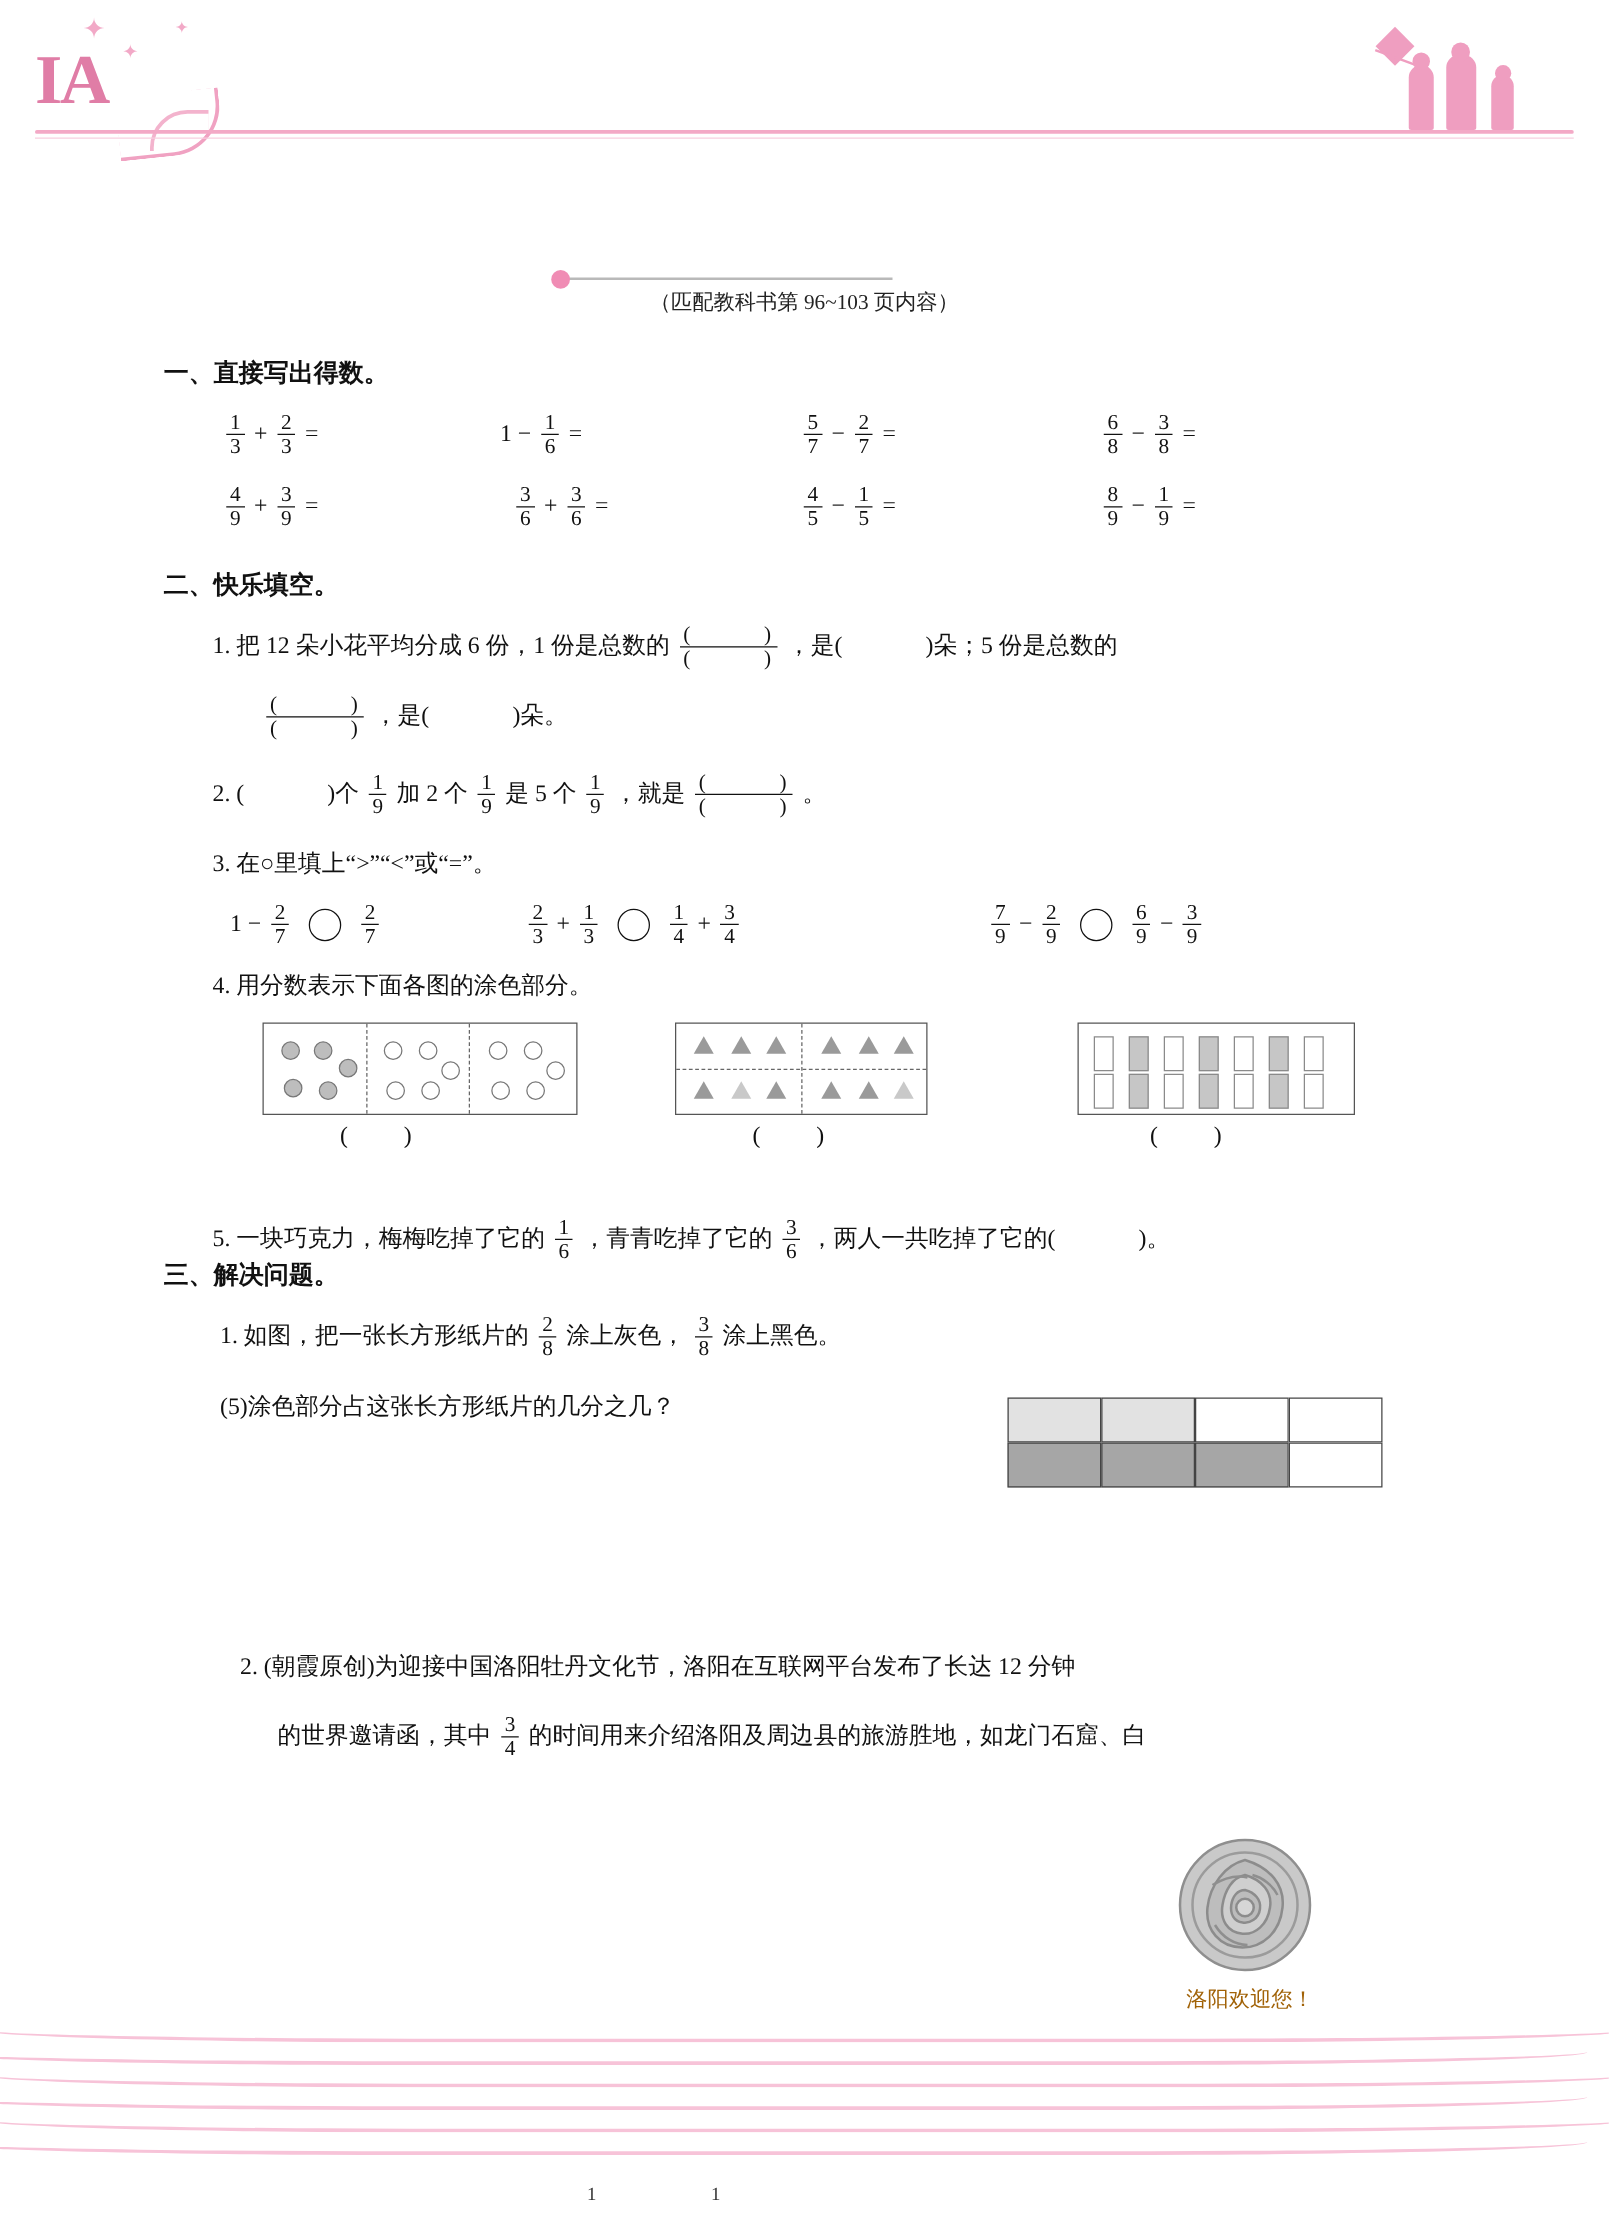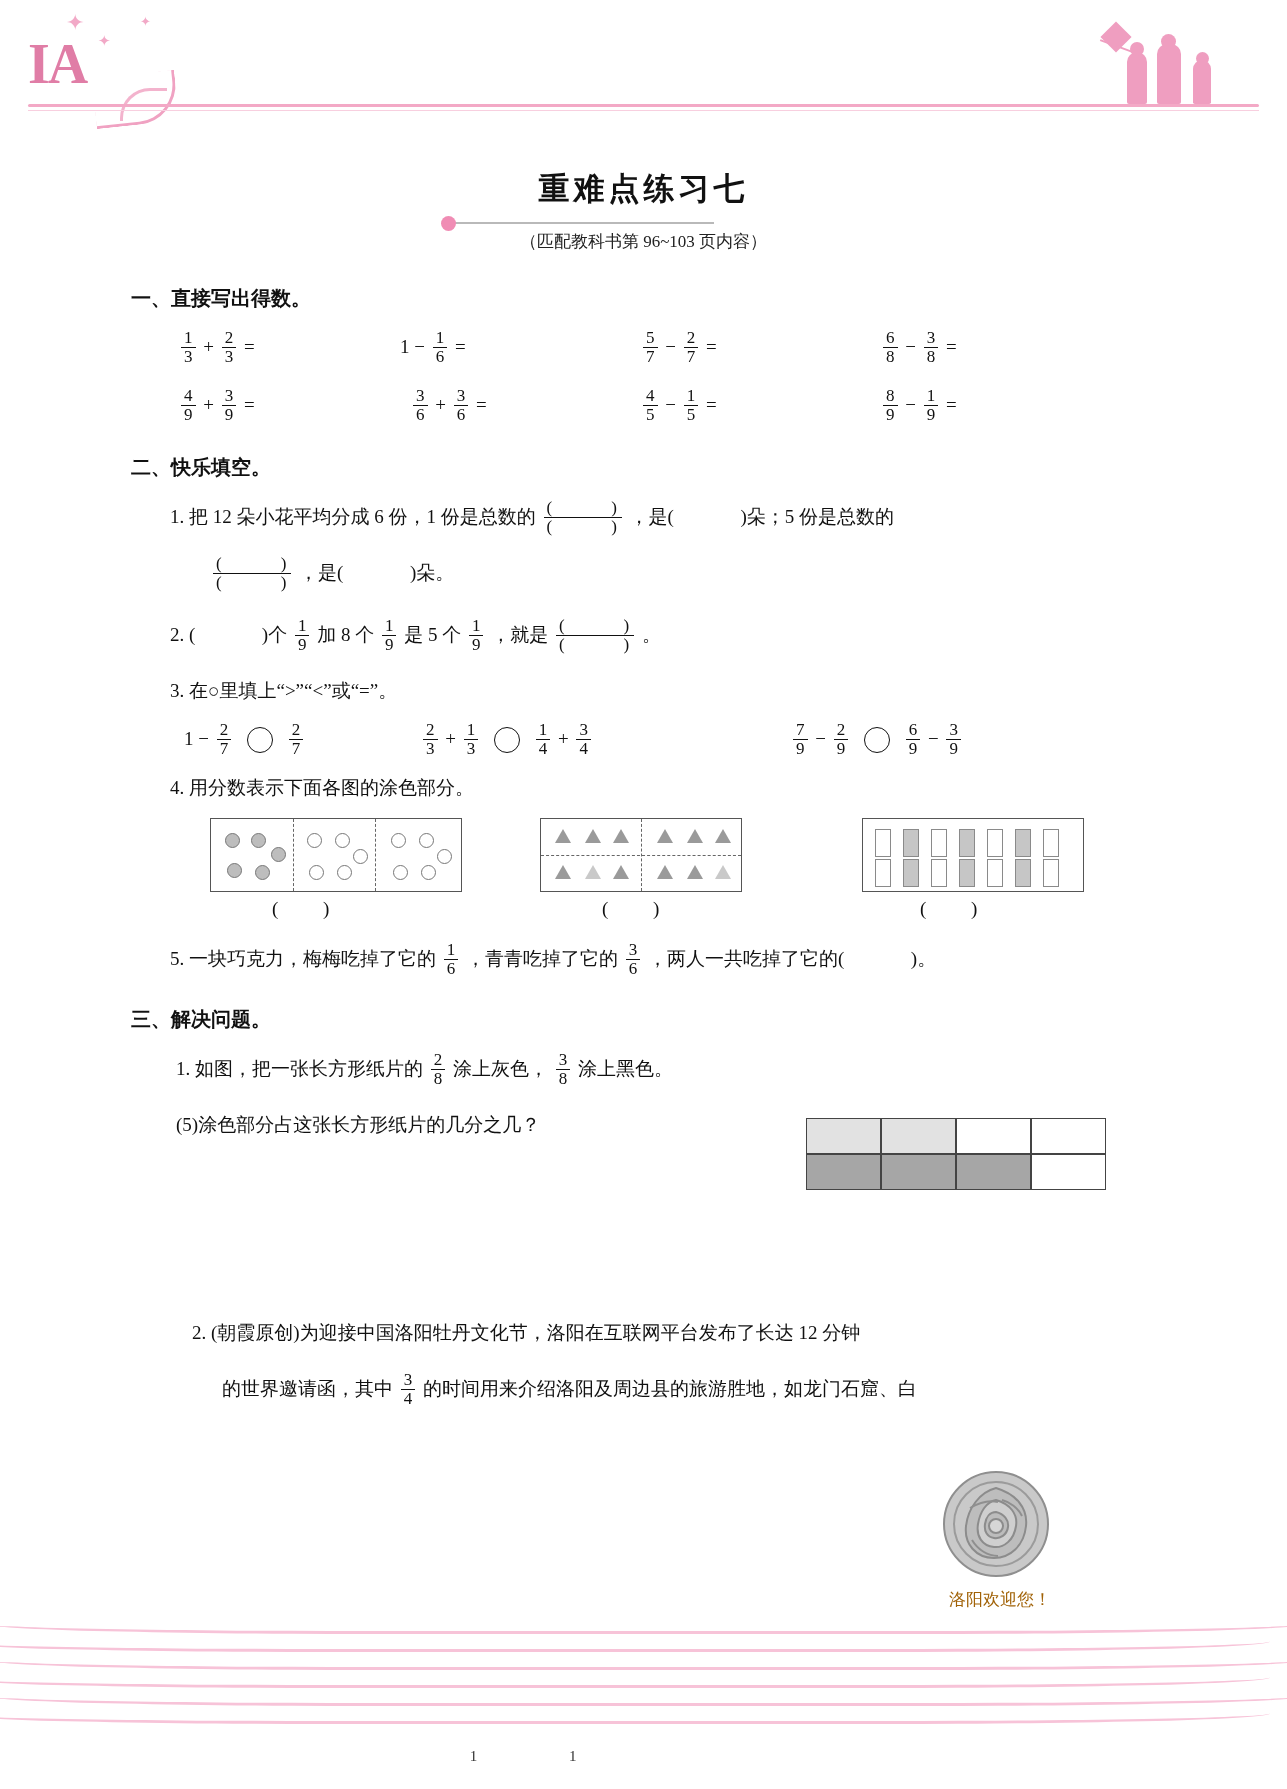--- a/index.html
+++ b/index.html
@@ -103,23 +103,20 @@
       <div class="person p1"></div>
       <div class="p-head" style="right:103px; top:18px; width:14px; height:14px;"></div>
       <div class="person p2"></div>
       <div class="p-head" style="right:71px; top:10px; width:15px; height:15px;"></div>
       <div class="person p3"></div>
       <div class="p-head" style="right:38px; top:28px; width:13px; height:13px;"></div>
     </div>
     <div class="header-rule"></div>
   </div>
 
-  <div class="title-wrap">
-    <div class="doc-title">重难点练习七</div>
-  </div>
   <div class="title-underline"></div>
   <div class="title-dot"></div>
   <div class="subtitle">（匹配教科书第 96~103 页内容）</div>
 
   <div class="sec-head" style="left:131px; top:285px;">一、直接写出得数。</div>
 
   <div class="txt" style="left:178px; top:330px;">
     <span class="frac"><span class="num">1</span><span class="den">3</span></span>
     <span>+</span>
     <span class="frac"><span class="num">2</span><span class="den">3</span></span>
@@ -183,21 +180,21 @@
     <span>，是(</span>
     <span class="blankp">　　　</span>
     <span>)朵。</span>
   </div>
 
   <div class="txt" style="left:170px; top:618px;">
     <span>2. (</span>
     <span class="blankp">　　　</span>
     <span>)个</span>
     <span class="frac"><span class="num">1</span><span class="den">9</span></span>
-    <span>加 8 个</span>
+    <span>加 2 个</span>
     <span class="frac"><span class="num">1</span><span class="den">9</span></span>
     <span>是 5 个</span>
     <span class="frac"><span class="num">1</span><span class="den">9</span></span>
     <span>，就是</span>
     <span class="frac blank"><span class="num">(　　　)</span><span class="den">(　　　)</span></span>
     <span>。</span>
   </div>
 
   <div class="txt" style="left:170px; top:678px;">3. 在○里填上“&gt;”“&lt;”或“=”。</div>
   <div class="txt" style="left:184px; top:722px;">
@@ -278,21 +275,21 @@
     <div class="sq" style="left:12px; top:40px;"></div>
     <div class="sq gray" style="left:40px; top:40px;"></div>
     <div class="sq" style="left:68px; top:40px;"></div>
     <div class="sq gray" style="left:96px; top:40px;"></div>
     <div class="sq" style="left:124px; top:40px;"></div>
     <div class="sq gray" style="left:152px; top:40px;"></div>
     <div class="sq" style="left:180px; top:40px;"></div>
   </div>
   <div class="paren" style="left:920px; top:898px;">(          )</div>
 
-  <div class="txt" style="left:170px; top:942px;">
+  <div class="txt" style="left:170px; top:974px;">
     <span>5. 一块巧克力，梅梅吃掉了它的</span>
     <span class="frac"><span class="num">1</span><span class="den">6</span></span>
     <span>，青青吃掉了它的</span>
     <span class="frac"><span class="num">3</span><span class="den">6</span></span>
     <span>，两人一共吃掉了它的(</span>
     <span class="blankp">　　　</span>
     <span>)。</span>
   </div>
 
   <div class="sec-head" style="left:131px; top:1006px;">三、解决问题。</div>

